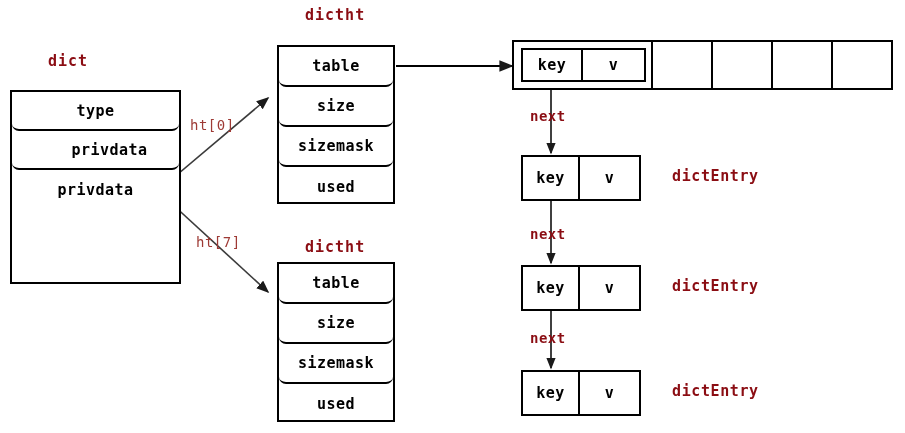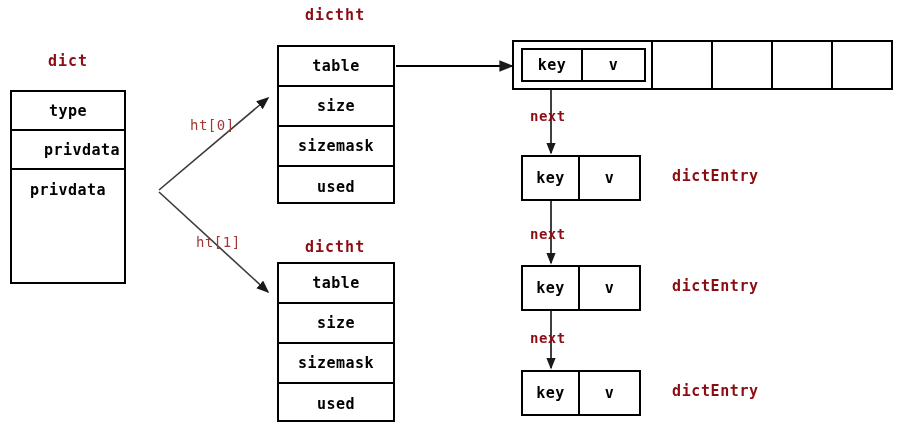--- a/index.html
+++ b/index.html
@@ -25,20 +25,21 @@
   .struct .row {
     border-bottom: 2px solid #000000;
     box-sizing: border-box;
     display: flex;
     align-items: center;
     justify-content: center;
     font-size: 15px;
     font-weight: bold;
     color: #000000;
     letter-spacing: 0.5px;
+    border-radius: 7px;
   }
   .struct .row:last-child {
     border-bottom: none;
   }
   
   .title {
     position: absolute;
     font-size: 15px;
     font-weight: bold;
     color: #8B0D13;
@@ -135,28 +136,28 @@
 
     <line x1="551" y1="88" x2="551" y2="153" stroke="#000000" stroke-width="1.5" marker-end="url(#ah)"></line>
 
     <line x1="551" y1="200" x2="551" y2="263" stroke="#000000" stroke-width="1.5" marker-end="url(#ah)"></line>
 
     <line x1="551" y1="311" x2="551" y2="368" stroke="#000000" stroke-width="1.5" marker-end="url(#ah)"></line>
   </svg>
 
   <div class="title" style="left:48px; top:52px;">dict</div>
 
-  <div class="struct" style="left:10px; top:90px; width:116px; height:194px;">
+  <div class="struct" style="left:10px; top:90px; width:171px; height:194px;">
     <div class="row" style="height:39px;">type</div>
     <div class="row" style="height:39px;padding-left:28px;">privdata</div>
     <div class="row" style="height:39px;">privdata</div>
   </div>
 
   <div class="label-ht" style="left:190px; top:117px;">ht[0]</div>
-  <div class="label-ht" style="left:196px; top:234px;">ht[1]</div>
+  <div class="label-ht" style="left:196px; top:234px;">ht[7]</div>
 
   <div class="title" style="left:305px; top:6px;">dictht</div>
 
   <div class="struct" style="left:277px; top:45px; width:118px; height:159px;">
     <div class="row" style="height:40px;">table</div>
     <div class="row" style="height:40px;">size</div>
     <div class="row" style="height:40px;">sizemask</div>
     <div class="row" style="height:39px;">used</div>
   </div>
 

